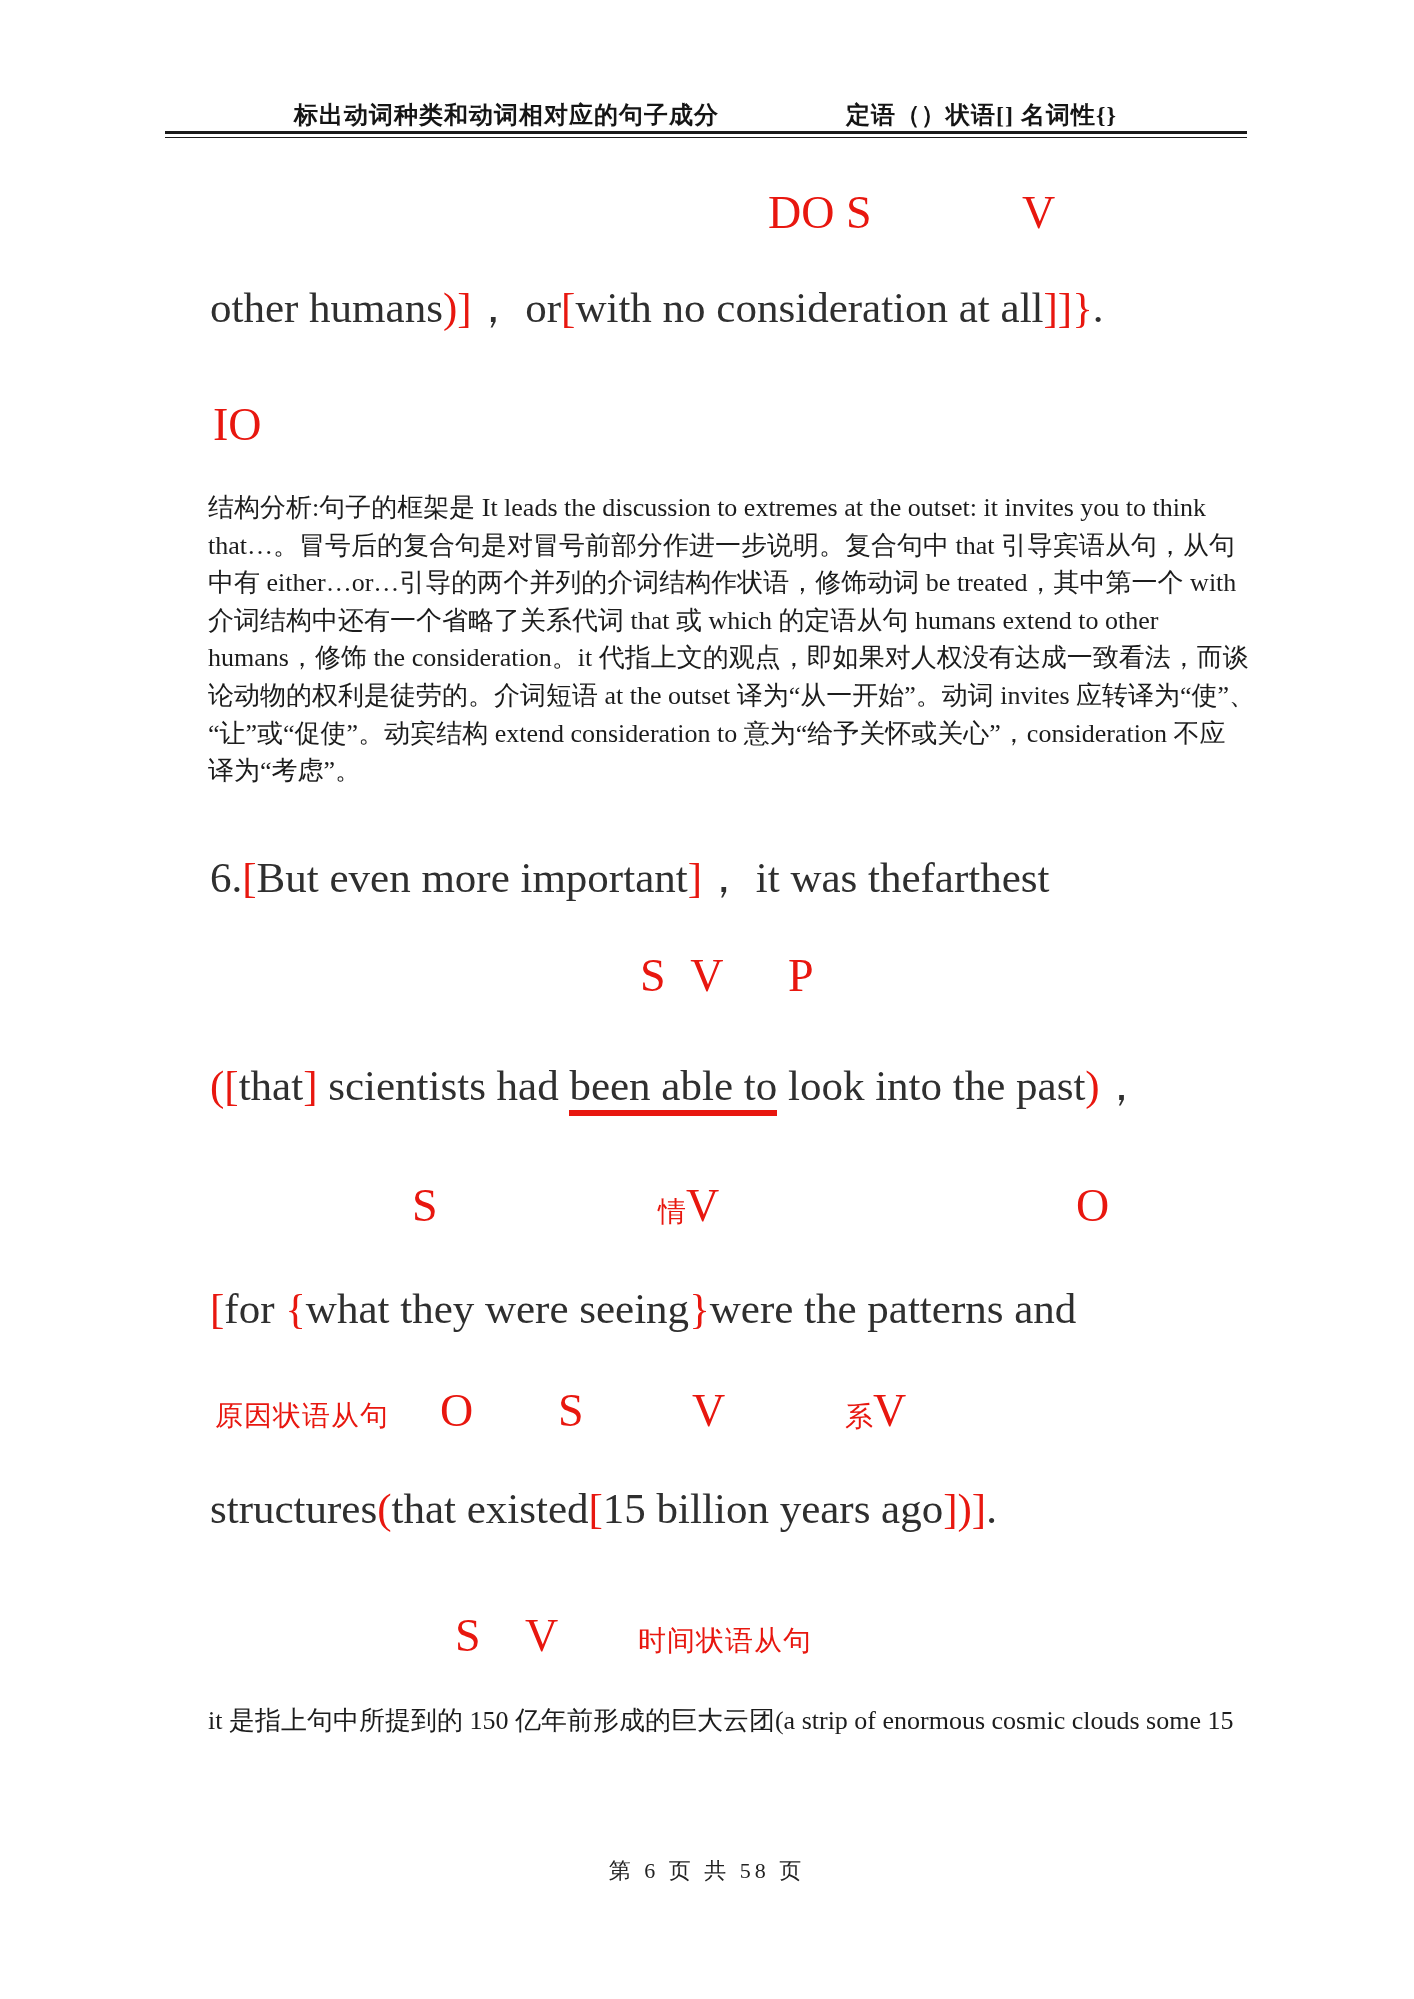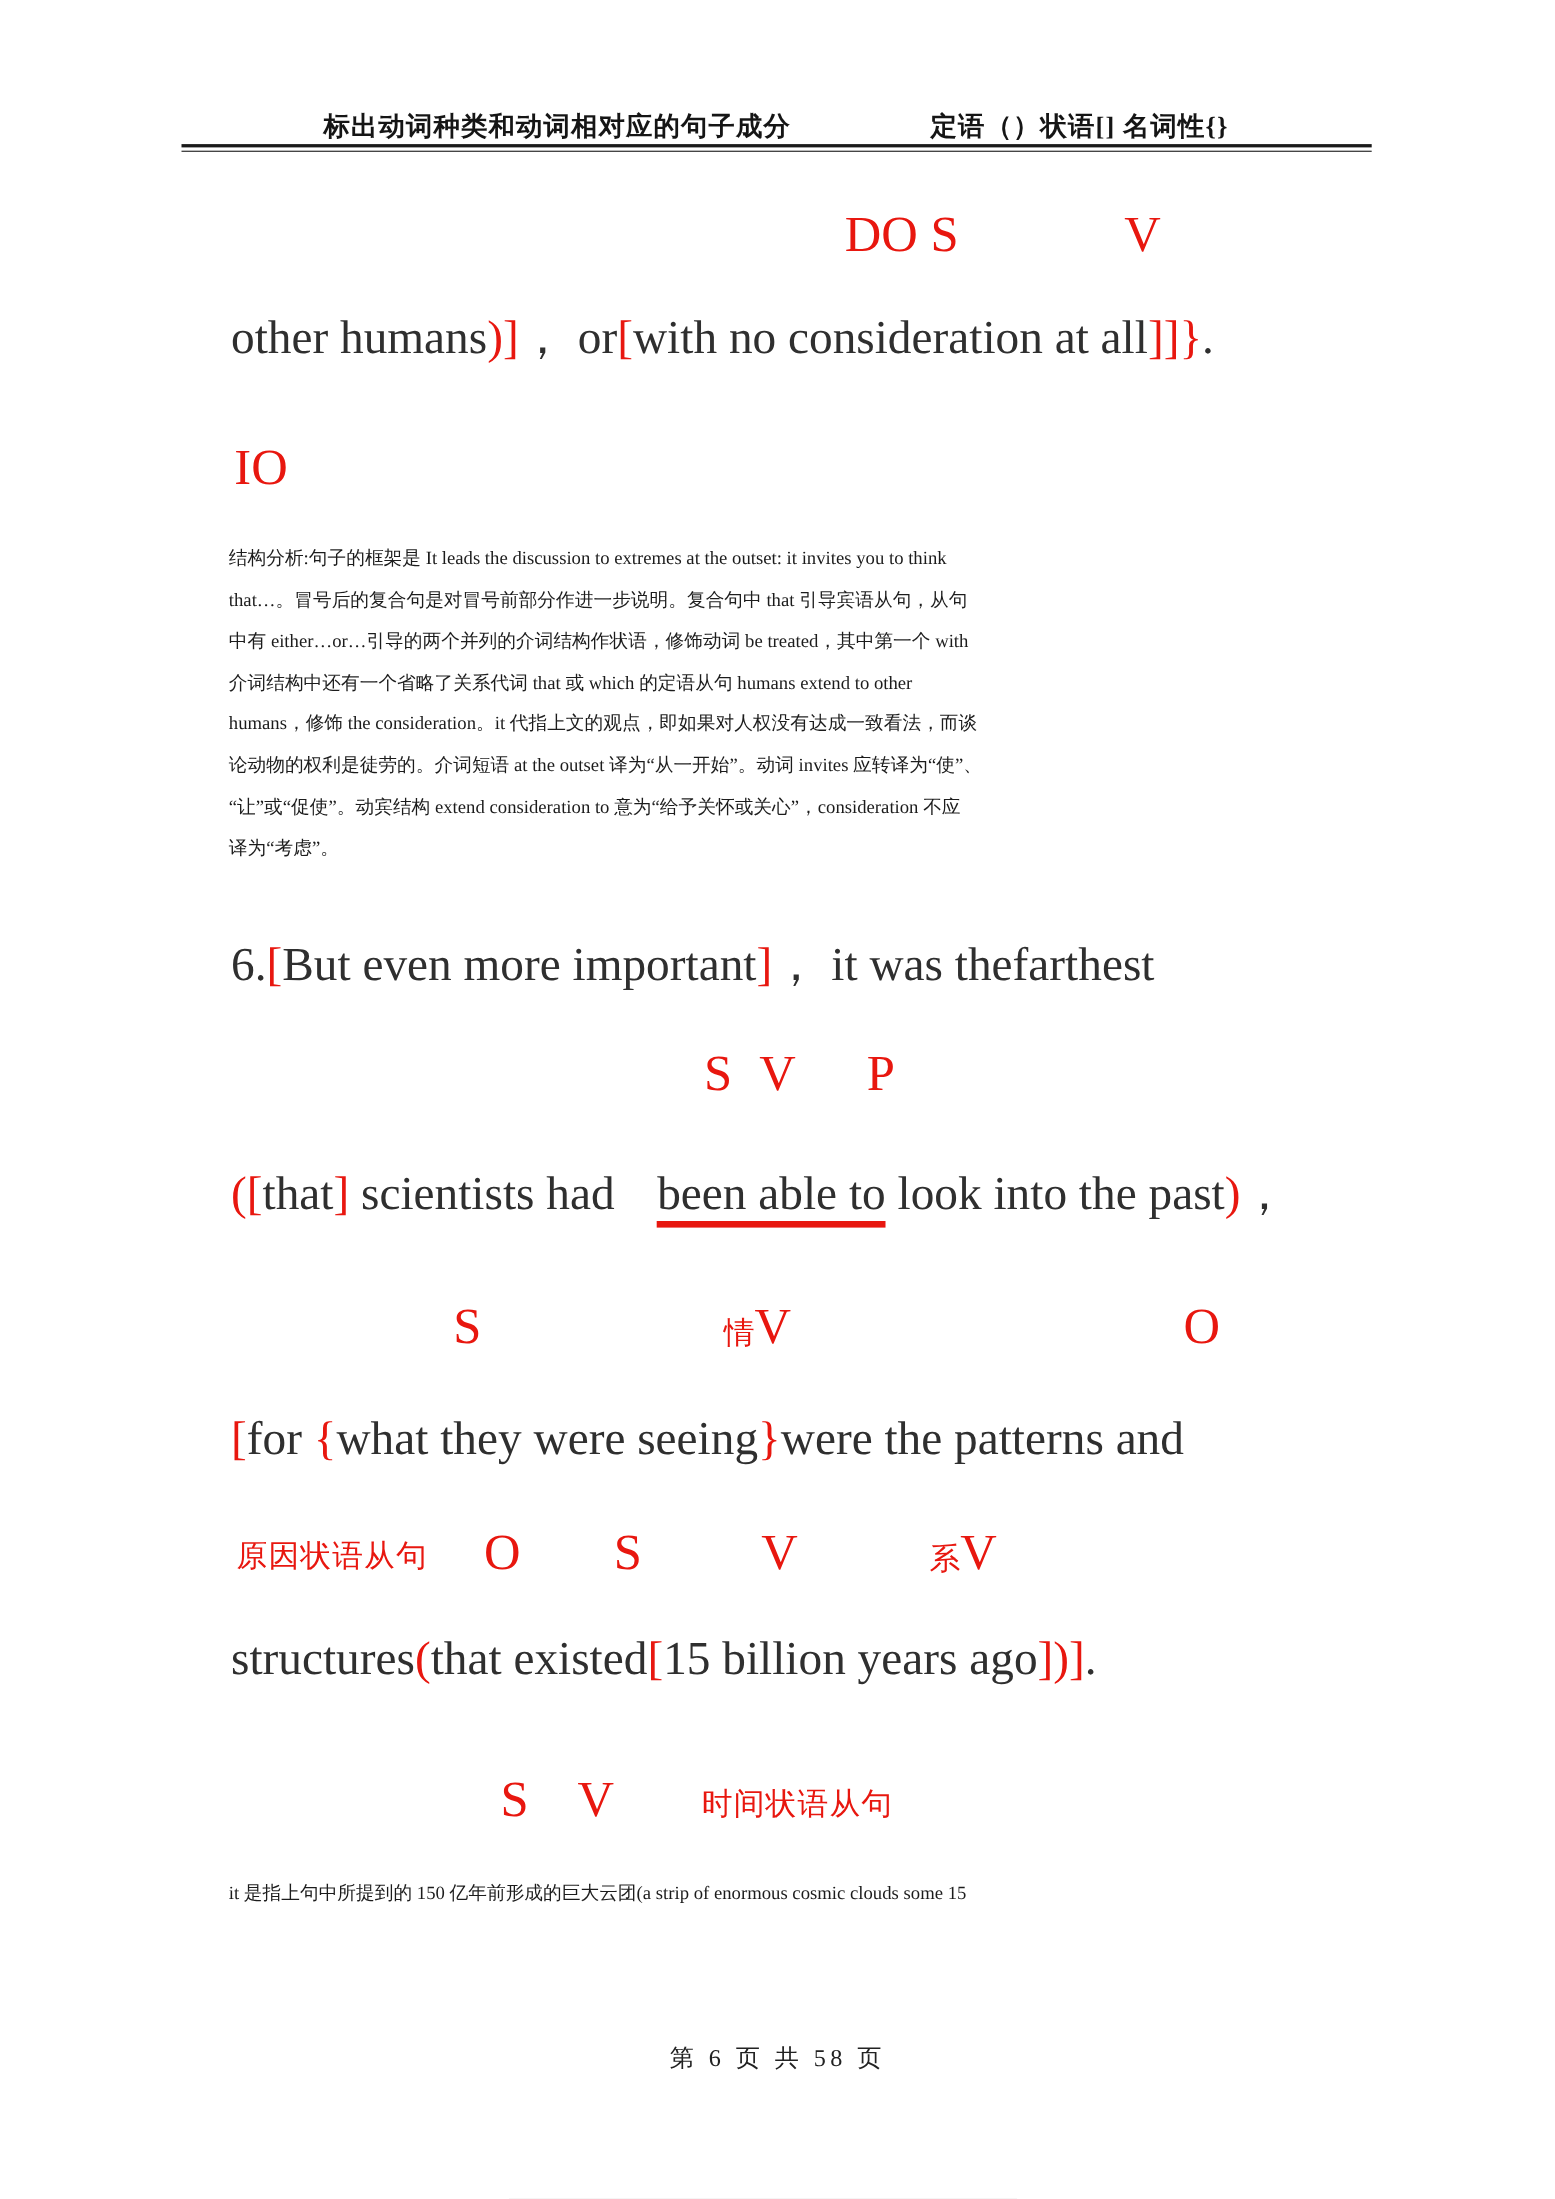--- a/index.html
+++ b/index.html
@@ -7,26 +7,26 @@
   body { font-family:"Liberation Serif","DejaVu Serif",serif; }
   .page {
     position:relative; width:1414px; height:1999px;
     background:#ffffff; margin:0 auto; overflow:hidden; color:#1c1c1c;
   }
   .abs { position:absolute; }
   .hdr { font-size:24px; font-weight:700; color:#151515; white-space:nowrap; letter-spacing:1px; }
   .rule { height:7px; border-top:3px solid #1a1a1a; border-bottom:1px solid #1a1a1a; }
   .bold-line { font-size:43px; font-weight:400; color:#2f2f2f; white-space:nowrap; line-height:1.2; }
   .bold-line .r { color:#e8170f; }
-  .bold-line .u { border-bottom:6px solid #e8170f; padding-bottom:1px;margin-left:28px; }
+  .bold-line .u { border-bottom:6px solid #e8170f; padding-bottom:1px; }
   .annrow { position:absolute; left:0; top:0; width:100%; height:52px;padding-left:44px; }
   .ann { position:absolute; top:0; font-size:46px; color:#e8170f; line-height:1; white-space:nowrap; }
   .ann .sm { font-size:28px; }
   .ann-cn { font-size:28px; top:14px; letter-spacing:1px; }
-  .para { font-size:17px; color:#1c1c1c; }
+  .para { font-size:26px; color:#1c1c1c; }
   .pline { line-height:37.6px; white-space:nowrap; }
   .footer { left:0; right:0; text-align:center; font-size:22px; color:#222; letter-spacing:4px; }
 </style>
 </head>
 <body>
 
 <div class="page">
 
   <div class="abs hdr" style="left:294px; top:99px">标出动词种类和动词相对应的句子成分</div>
   <div class="abs hdr" style="left:846px; top:99px">定语（）状语[] 名词性{}</div>

